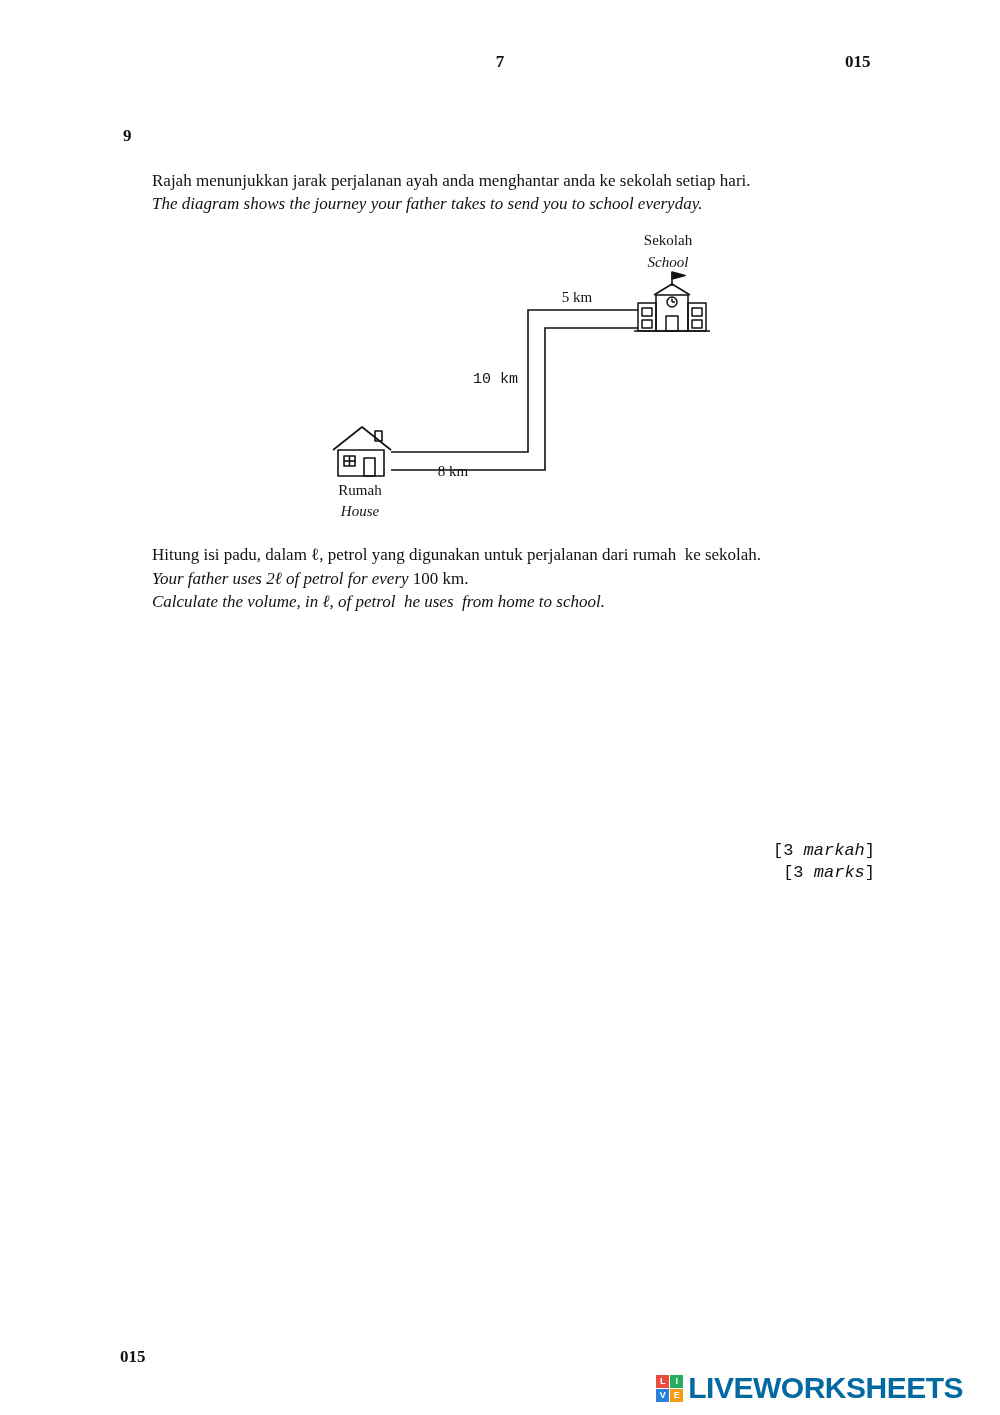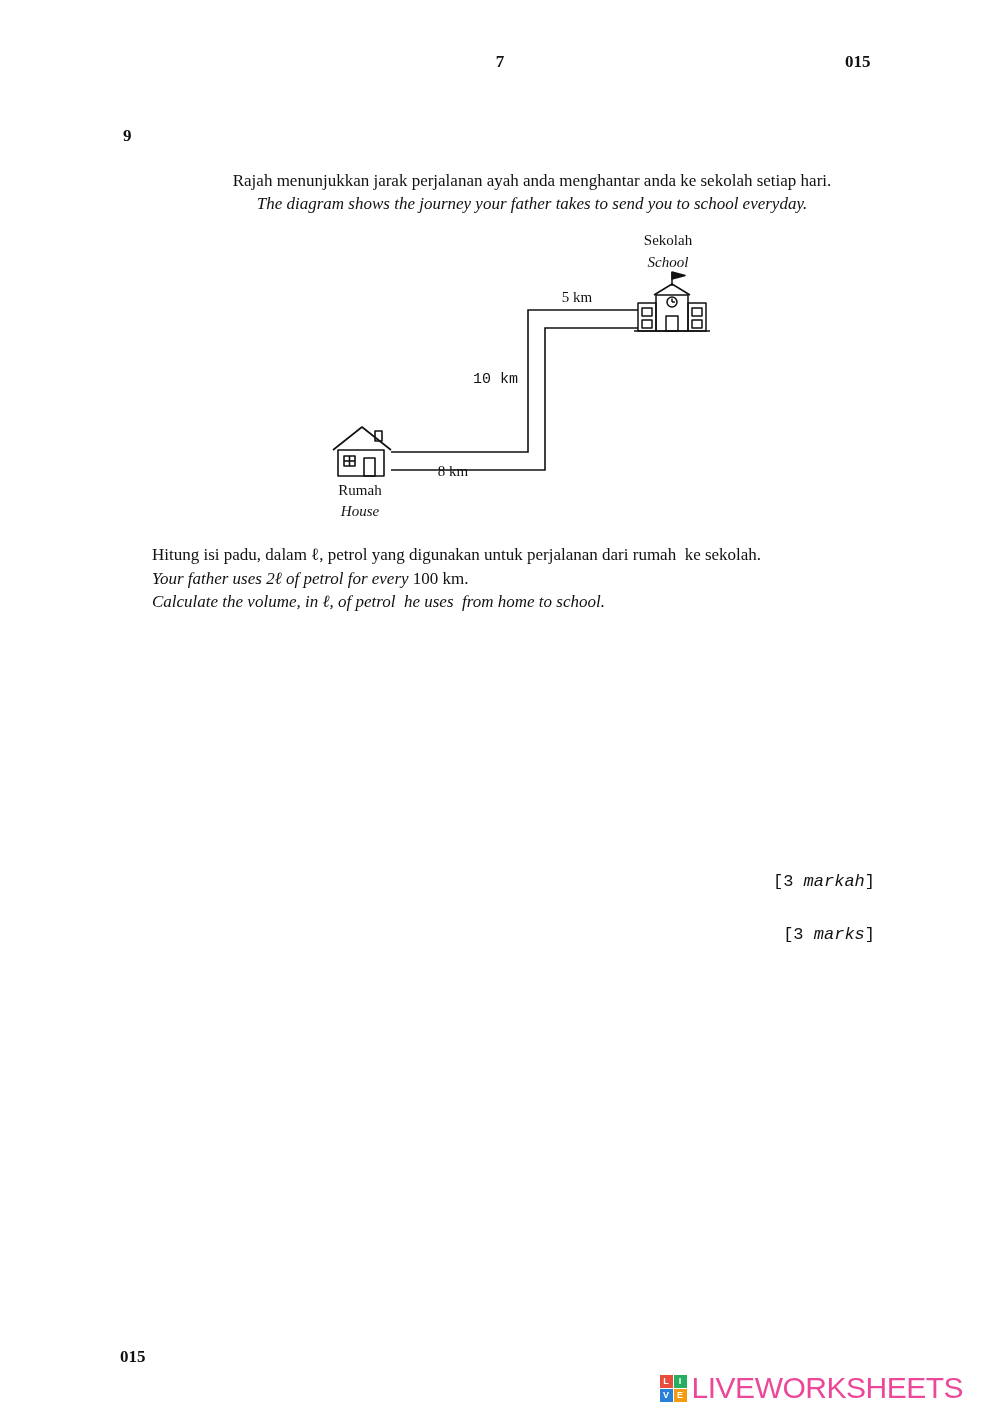--- a/index.html
+++ b/index.html
@@ -15,44 +15,44 @@
   }
   .abs { position: absolute; }
   .b { font-weight: bold; text-align: right; }
   .i { font-style: italic; }
   .t17 { font-size: 17px; }
   .t16 { font-size: 15px; }
   .center { text-align: center; }
   .right { text-align: right; font-family: Liberation Mono, monospace; }
   .prewrap { white-space: pre-wrap; }
   .line { line-height: 23.5px; }
-  .introline { line-height: 22.5px; text-align: center; }
+  .introline { line-height: 22.5px; }
   svg.diagram {
     position: absolute; left: 0; top: 0;
     pointer-events: none;
   }
-  .marksline { line-height: 22px; margin-top: 31px; }
+  .marksline { line-height: 22px; }
   .footer-brand {
     display: flex; align-items: center; gap: 5px;
     font-family: "Liberation Sans", sans-serif;
   }
   .logo-grid {
     display: grid;
     grid-template-columns: 13px 13px;
     grid-template-rows: 13px 13px;
     gap: 1px;
   }
   .logo-sq {
     display: flex; align-items: center; justify-content: center;
     color: #ffffff; font-size: 9px; font-weight: bold;
     font-family: "Liberation Sans", sans-serif;
   }
   .brand-text {
-    font-size: 30px; font-weight: normal; letter-spacing: -0.5px;
-    color: #ec4899;
+    font-size: 30px; font-weight: bold; letter-spacing: -0.5px;
+    color: #0369a1;
   }
 </style>
 </head>
 <body>
 
 <div class="page">
 
   <div class="abs b t17 center" style="left:0; width:1000px; top:52px;">7</div>
   <div class="abs b t17" style="left:845px; top:52px;">015</div>
 

